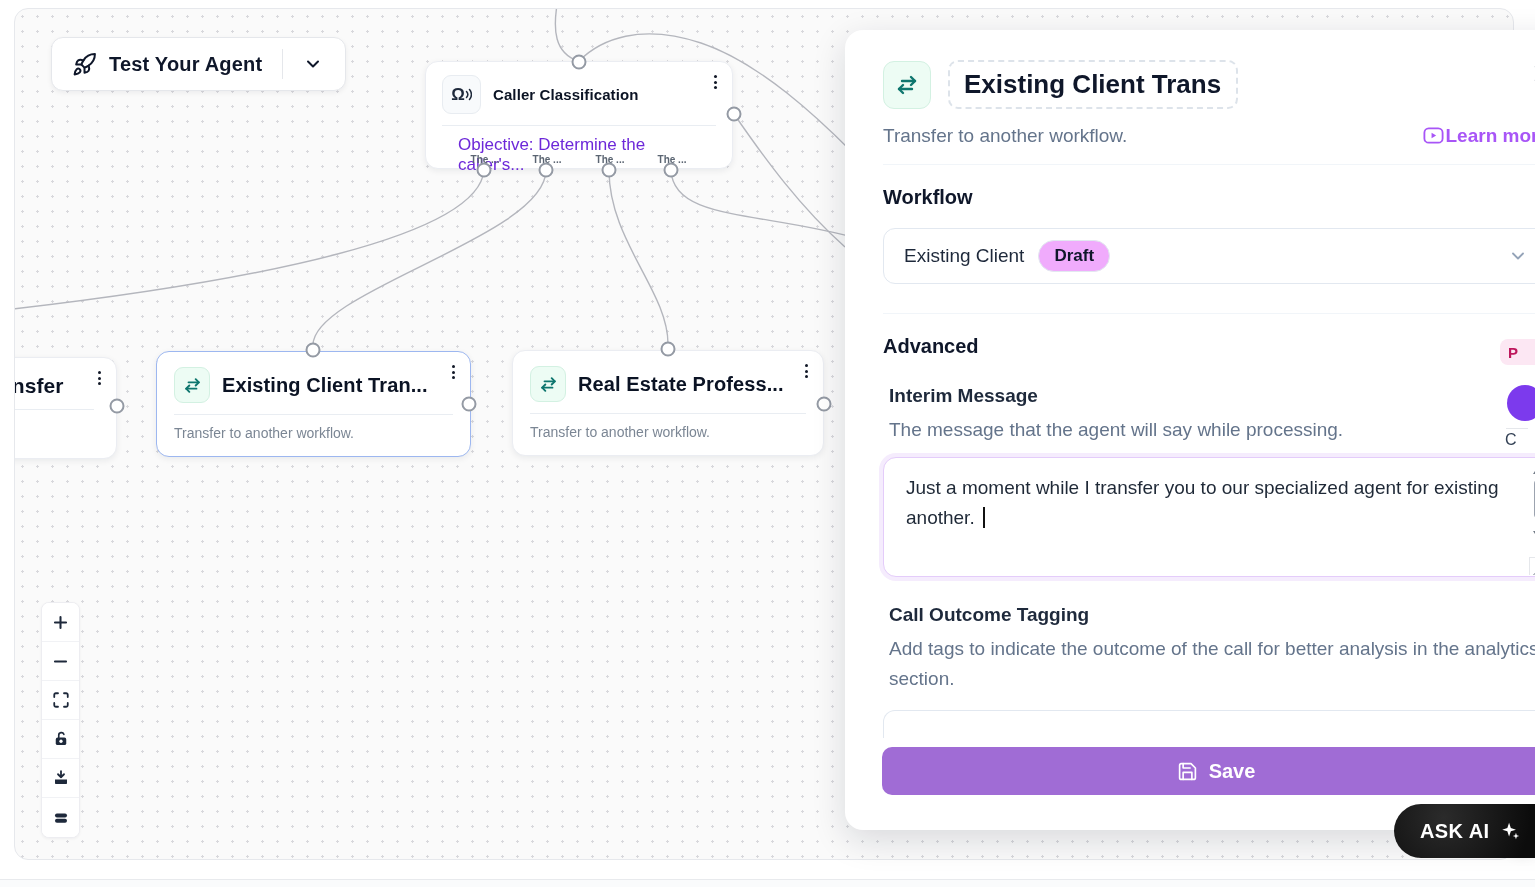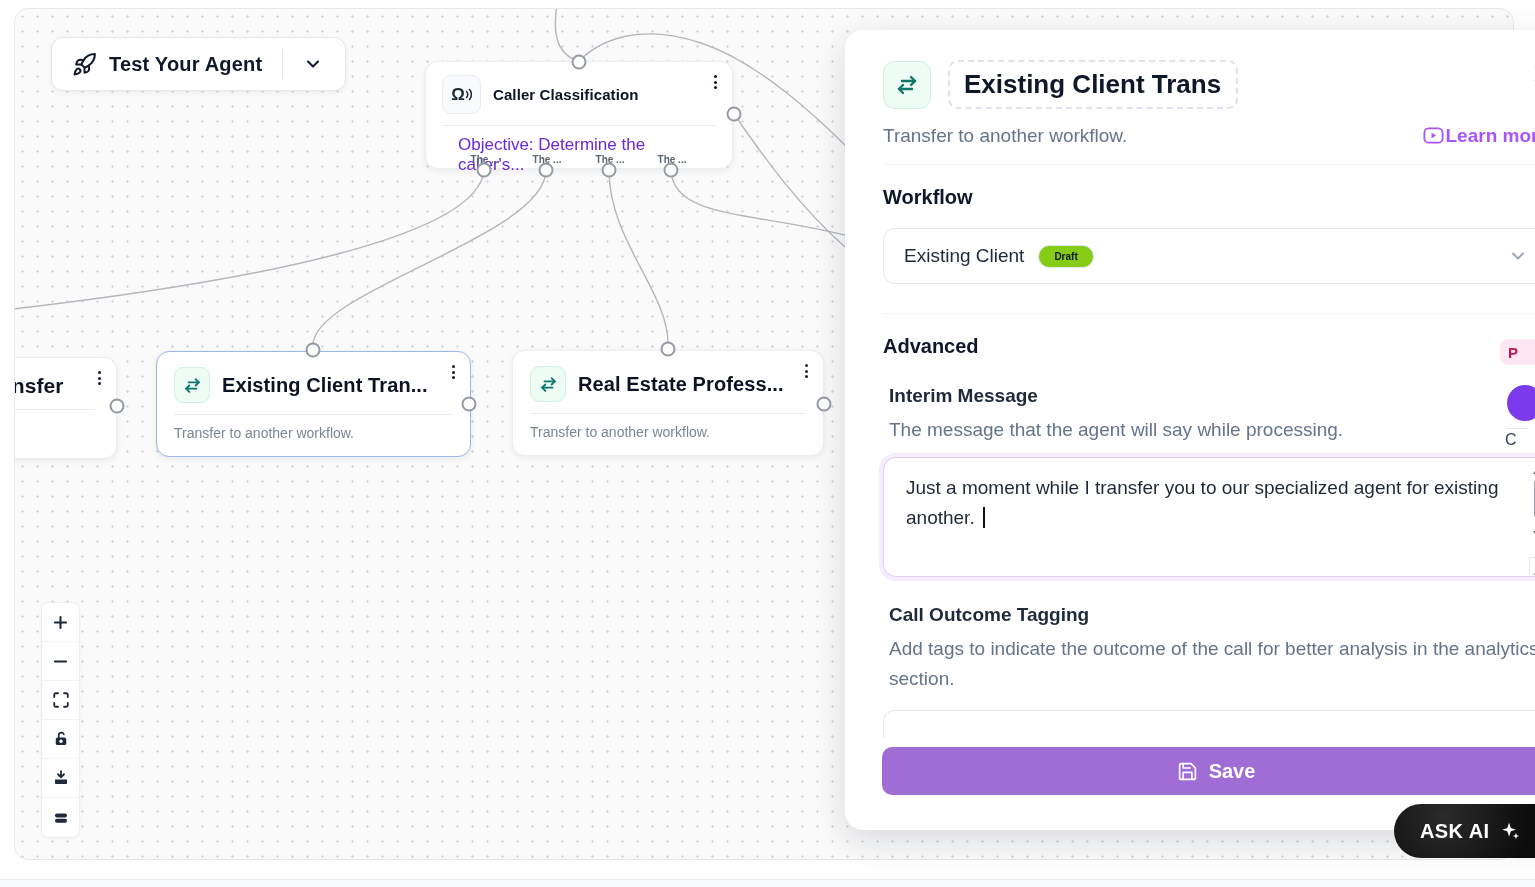--- a/index.html
+++ b/index.html
@@ -78,22 +78,22 @@
   .psub{font-size:19px;color:#64748b;}
   .learn{display:flex;align-items:center;gap:1px;color:#a855f7;font-size:19px;font-weight:600;
     text-decoration:none;cursor:pointer;}
   .hdiv{height:1px;background:#f1f5f9;margin-top:17px;}
   .sec-label{font-size:20px;font-weight:700;color:#0f172a;}
   .wf-label{margin-top:21px;}
   .dropdown{margin-top:19px;height:56px;border:1px solid #e2e8f0;border-radius:12px;
     display:flex;align-items:center;padding:0 20px;box-sizing:border-box;gap:14px;cursor:pointer;
     background:#fff;}
   .dd-value{font-size:19px;color:#1e293b;}
-  .badge-draft{border:1px solid #e2e8f0;border-radius:999px;padding:5px 15px;font-size:10px;
-    font-weight:700;color:#0f172a;background:#84cc16;}
+  .badge-draft{border:1px solid #e2e8f0;border-radius:999px;padding:5px 15px;font-size:17px;
+    font-weight:700;color:#0f172a;background:#f0abfc;}
   .dd-chev{margin-left:auto;color:#94a3b8;display:flex;}
   .secdiv{height:1px;background:#f1f5f9;margin-top:29px;}
   .advrow{display:flex;align-items:center;justify-content:space-between;margin-top:21px;cursor:pointer;}
   .field-label{font-size:19px;font-weight:700;color:#1e293b;margin-top:27px;margin-left:6px;}
   .field-desc{font-size:19px;color:#64748b;margin-top:8px;margin-left:6px;line-height:1.55;}
 
   .ta-wrap{position:relative;margin-top:13px;border:1.5px solid #e4ccfa;border-radius:13px;
     box-shadow:0 0 0 4px #f5ecfd;background:#fff;height:120px;box-sizing:border-box;cursor:text;}
   .ta-text{padding:15px 34px 0 22px;font-size:19px;color:#1f2937;line-height:1.58;}
   .caret{display:inline-block;width:2px;height:21px;background:#111;vertical-align:-4px;margin-left:3px;}

